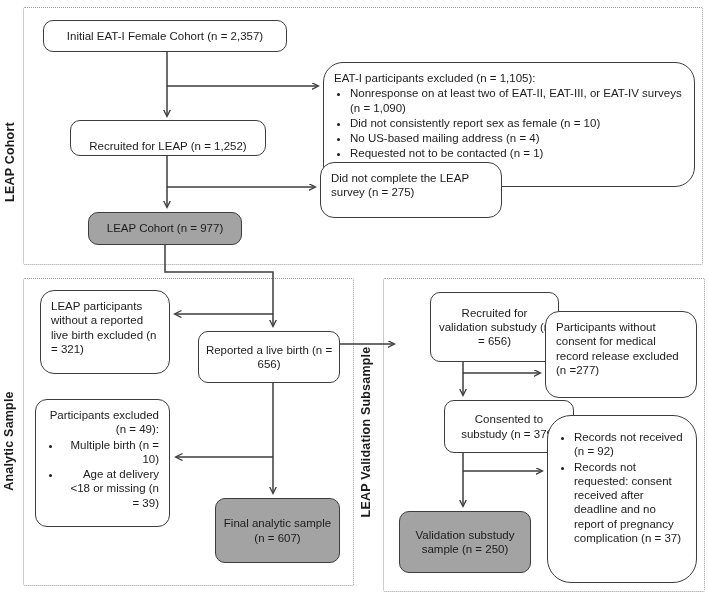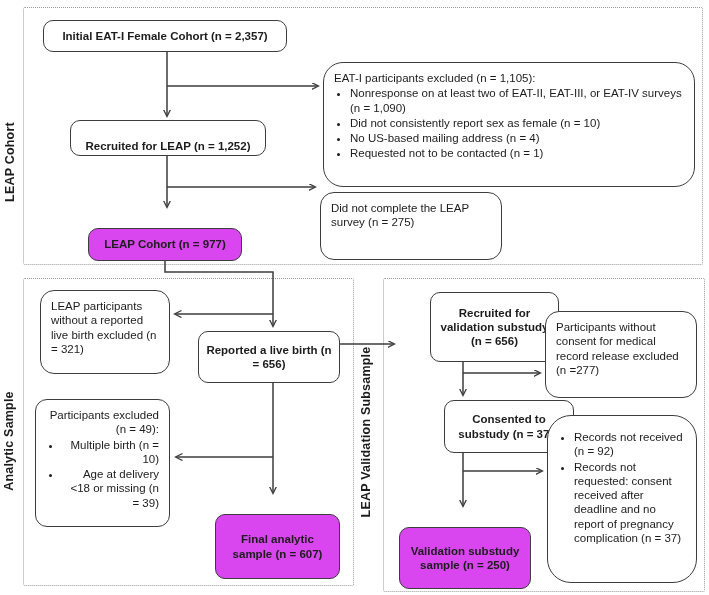--- a/index.html
+++ b/index.html
@@ -11,23 +11,23 @@
     position:absolute;border:1px dotted #9b9b9b;background:transparent;border-radius:2px;
   }
   .vlabel{
     position:absolute;white-space:nowrap;font-weight:bold;font-size:12.5px;color:#1c1c1c;
     transform:translate(-50%,-50%) rotate(-90deg);letter-spacing:.2px;
   }
   .box{
     position:absolute;background:#ffffff;border:1.6px solid #3d3d3d;border-radius:10px;
     font-size:11.5px;line-height:1.24;box-sizing:border-box;
   }
-  .box-center{display:flex;align-items:center;justify-content:center;text-align:center;padding:2px 6px;font-weight:bold;}
+  .box-center{display:flex;align-items:center;justify-content:center;text-align:center;padding:2px 6px;}
   .box-left{padding:8px 10px;text-align:left;}
-  .box-gray{background:#d946ef;margin-top:16px;}
+  .box-gray{background:#a3a3a3;}
   .r14{border-radius:14px;} .r18{border-radius:12px;text-align:right;} .r20{border-radius:20px;margin-top:40px;} .r24{border-radius:24px;}
   .box-title{margin:0;}
   ul.bullets{margin:1px 0 0 0;padding-left:16px;}
   ul.bullets li{margin:0 0 1px 0;padding-left:0;}
   svg.arrows{position:absolute;left:0;top:0;pointer-events:none;}
 </style>
 </head>
 <body>
 
 <div class="canvas">
@@ -74,21 +74,21 @@
       <li>Did not consistently report sex as female (n = 10)</li>
       <li>No US-based mailing address (n = 4)</li>
       <li>Requested not to be contacted (n = 1)</li>
     </ul>
   </div>
 
   <div class="box box-center" style="left:70px;top:120px;width:196px;height:36px;align-items:flex-end;">
     <span>Recruited for LEAP (n = 1,252)</span>
   </div>
 
-  <div class="box box-left r14" style="left:320px;top:162px;width:182px;height:68px;margin-top:30px;">
+  <div class="box box-left r14" style="left:320px;top:162px;width:182px;height:56px;">
     <span>Did not complete the LEAP survey (n = 275)</span>
   </div>
 
   <div class="box box-center box-gray" style="left:88px;top:212px;width:154px;height:33px;">
     <span>LEAP Cohort (n = 977)</span>
   </div>
 
   <div class="box box-left r14" style="left:40px;top:290px;width:130px;height:84px;">
     <span>LEAP participants without a reported live birth excluded (n = 321)</span>
   </div>

